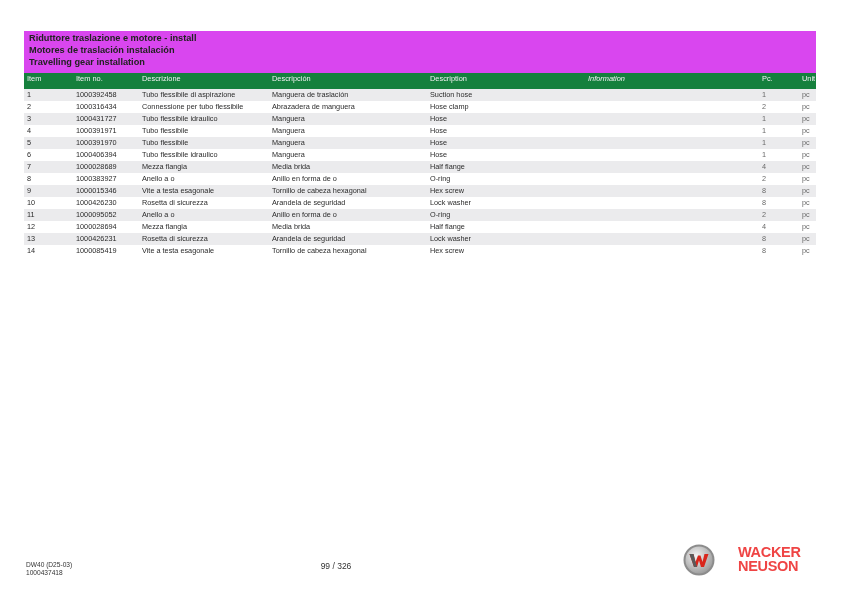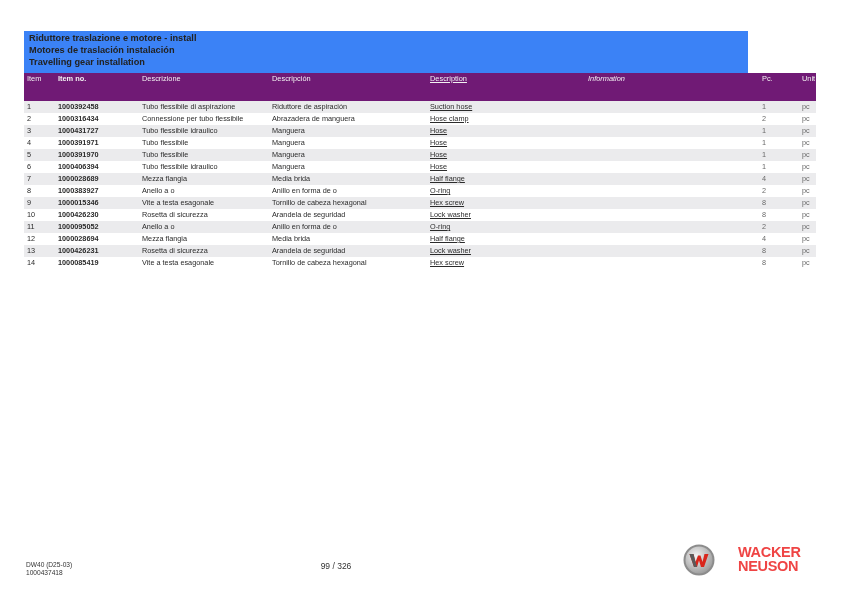--- a/index.html
+++ b/index.html
@@ -2,47 +2,47 @@
 <html><head>
   <meta charset="utf-8">
   <style>
     html, body { margin: 0; padding: 0; }
     body {
       width: 842px; height: 596px; background: #ffffff;
       position: relative; overflow: hidden;
       font-family: "Liberation Sans", sans-serif; color: #2b2b2b;
     }
     .title-block {
-      position: absolute; left: 24px; top: 31px; width: 724px; height: 42px;
-      background: #3b82f6;
+      position: absolute; left: 24px; top: 31px; width: 792px; height: 42px;
+      background: #d946ef;
     }
     .title-block .t {
       position: absolute; left: 5px; font-size: 9.2px; font-weight: bold; color: #222;
       line-height: 11px; white-space: nowrap;
     }
     .table {
       position: absolute; left: 24px; top: 73px; width: 792px;
     }
     .hdr {
-      position: relative; height: 28px; background: #701a75;
+      position: relative; height: 16px; background: #15803d;
     }
     .hdr span {
       position: absolute; top: 0; line-height: 12px; font-size: 7.4px; color: #f2f2f2; white-space: nowrap;
     }
     .row { position: relative; height: 12px; }
     .row.odd { background: #ebebed; }
     .row span {
       position: absolute; top: 0; line-height: 12px; font-size: 7.3px; color: #2b2b2b; white-space: nowrap;
     }
     .row span.unit, .row span.pc { color: #6a6a6a; }
     .c-item { left: 3px; }
-    .c-no { left: 34px; font-weight: bold; }
+    .c-no { left: 52px; }
     .c-it { left: 90px; margin-left: 28px; }
     .c-es { left: 248px; }
-    .c-en { left: 406px; text-decoration: underline; }
+    .c-en { left: 406px; }
     .c-info { left: 564px; font-style: italic; }
     .c-pc { left: 738px; text-align: right; }
     .c-unit { left: 778px; text-align: right; }
     .footer-left {
       position: absolute; left: 26px; top: 561px; font-size: 6.6px; line-height: 8px; color: #333;
     }
     .page-num {
       position: absolute; left: 0; width: 672px; top: 561px; text-align: center;
       font-size: 8.5px; color: #333;
     }
@@ -72,21 +72,21 @@
     <span class="c-en">Description</span>
     <span class="c-info">Information</span>
     <span class="c-pc">Pc.</span>
     <span class="c-unit">Unit</span>
   </div>
   <div id="rows">
       <div class="row odd">
         <span class="c-item">1</span>
         <span class="c-no">1000392458</span>
         <span class="c-it">Tubo flessibile di aspirazione</span>
-        <span class="c-es">Riduttore de aspiración</span>
+        <span class="c-es">Manguera de traslación</span>
         <span class="c-en">Suction hose</span>
         <span class="c-info"></span>
         <span class="c-pc pc">1</span>
         <span class="c-unit unit">pc</span>
       </div>
       <div class="row">
         <span class="c-item">2</span>
         <span class="c-no">1000316434</span>
         <span class="c-it">Connessione per tubo flessibile</span>
         <span class="c-es">Abrazadera de manguera</span>

